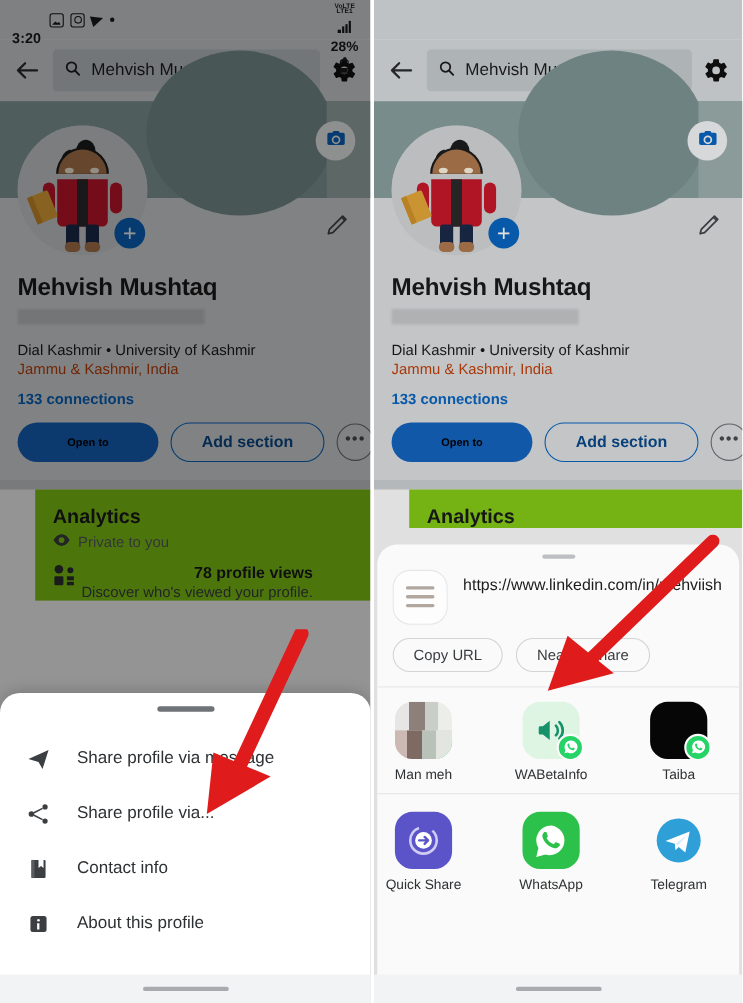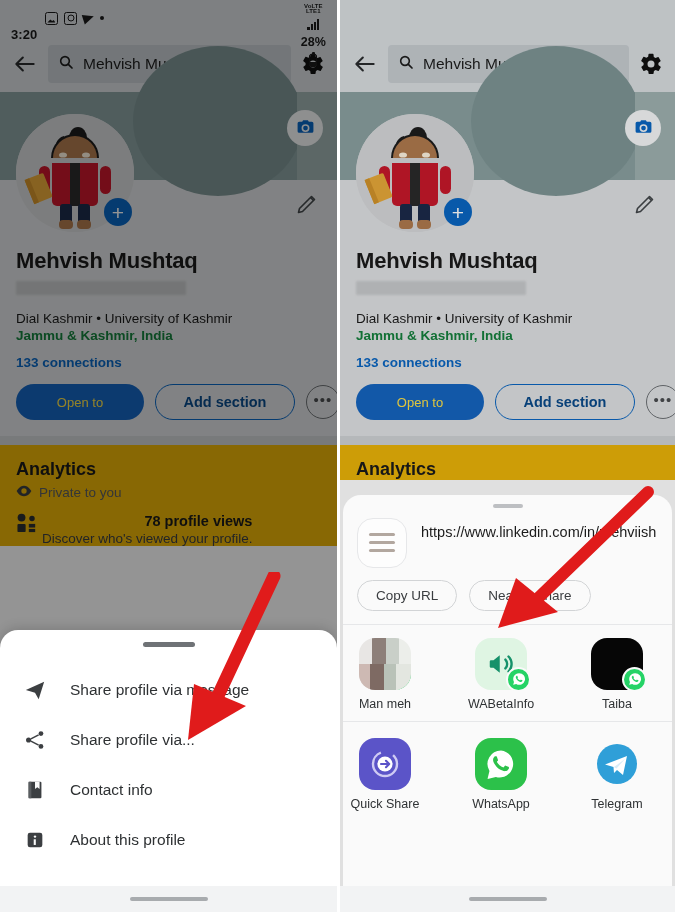--- a/index.html
+++ b/index.html
@@ -146,29 +146,29 @@
   .profile { background: #dfe1e3; padding: 8px 16px 0 16px; }
   .pname { font-size: 22px; font-weight: bold; color: #1b1b1b; letter-spacing: -.2px; }
   .redact {
     margin-top: 7px;
     width: 170px; height: 14px;
     background: #c8cacc;
     border-radius: 1px;
     filter: blur(1.2px);
   }
   .pheadline { margin-top: 16px; font-size: 13.5px; color: #1b1b1b; }
-  .plocation { margin-top: 2px; font-size: 13.5px; color: #15803d; font-weight: bold; }
+  .plocation { margin-top: 2px; font-size: 13.5px; color: #c2410c; }
   .pconn { margin-top: 12px; font-size: 13.5px; font-weight: bold; color: #0a66c2; }
 
   .actionrow { display: flex; align-items: center; gap: 11px; padding: 14px 16px 16px 16px; background:#dfe1e3; }
   .btn-primary {
-    background: #1565c0; color: #fde047;
+    background: #1565c0; color: #000000;
     border-radius: 20px; height: 36px;
     display:flex; align-items:center; justify-content:center;
-    font-size: 13px; font-weight: normal;
+    font-size: 10px; font-weight: bold;
     width: 128px; flex: 0 0 auto;
   }
   .btn-outline {
     border: 1.4px solid #0a66c2; color: #0a4a8a;
     border-radius: 20px; min-height: 36px;
     display:flex; align-items:center; justify-content:center;
     font-size: 14.5px; font-weight: bold; line-height: 16px;
     text-align: center; width: 140px; flex: 0 0 auto;
     padding: 3px 6px;
   }
@@ -176,21 +176,21 @@
     width: 34px; height: 34px; border-radius: 50%;
     border: 1.3px solid #6d7175;
     display:flex; align-items:center; justify-content:center;
     flex: 0 0 auto;
   }
   .btn-more span { font-size: 15px; color:#4a4d50; letter-spacing:1px; line-height: 8px; margin-top:-4px;}
 
   .sep { height: 9px; background: #cfd2d4; }
 
   
-  .analytics { background: #eab308; padding: 14px 16px 0 16px; }
+  .analytics { background: #84cc16; padding: 14px 16px 0 16px; margin-left: 32px; }
   .an-title { font-size: 18px; font-weight: bold; color:#1b1b1b; }
   .an-sub { display:flex; align-items:center; gap:7px; margin-top: 5px; font-size: 13.5px; color:#5a5d60; }
   .an-item { display:flex; gap:4px; margin-top: 13px; text-align: right; }
   .an-item .txt-b { font-size: 14.5px; font-weight: bold; color:#1b1b1b; }
   .an-item .txt-s { font-size: 13.5px; color:#3c3f42; margin-top: 2px; }
 
   
   .scrim {
     position: absolute; inset: 0;
     background: rgba(0,0,0,0.42);

